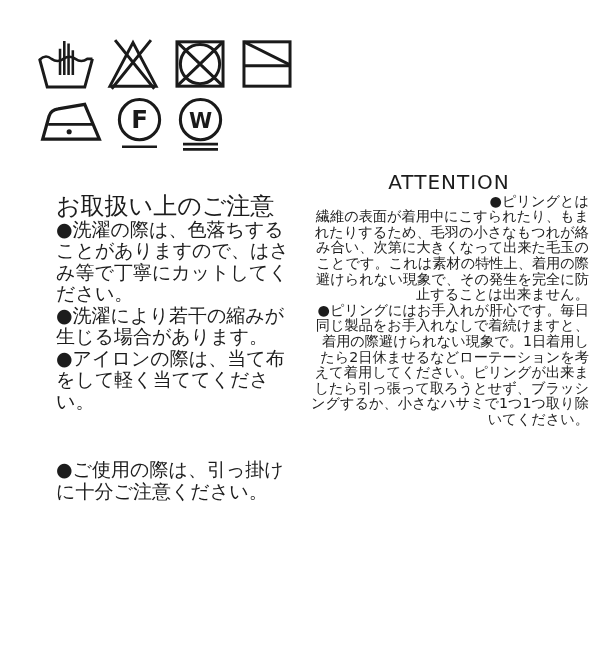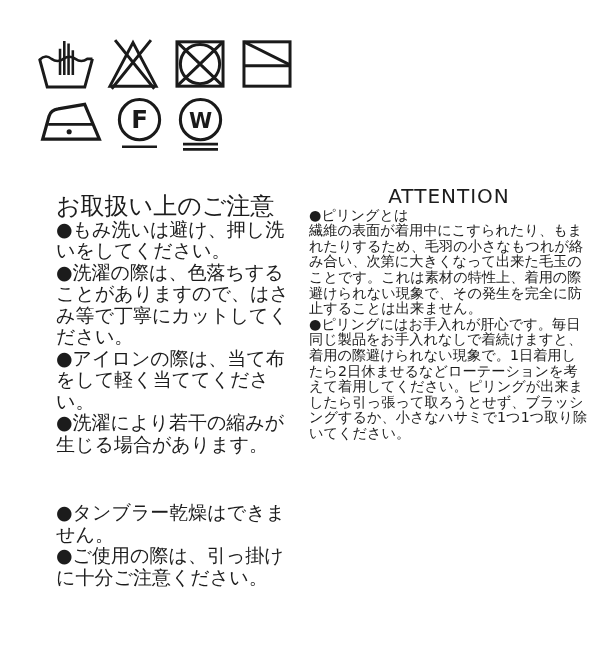--- a/index.html
+++ b/index.html
@@ -72,35 +72,36 @@
   }
   .left-col p {
     margin: 0;
   }
   .bullets-bottom {
     margin-top: 47px;
   }
   .right-col {
     position: absolute;
     left: 309px;
-    top: 189px;
+    top: 175px;
     width: 280px;
     font-size: 14.2px;
     line-height: 15.6px;
     word-break: break-all;
   }
   .right-col .heading {
     text-align: center;
     font-weight: normal;
     font-size: 20px;
     letter-spacing: 1px;
     margin: 0 0 3px 0;
   }
   .right-col p {
     margin: 0;
+    text-align: right;
   }
 </style>
 </head>
 <body>
 
 <div class="symbols-row1">
   <span class="care-icon">
     <svg width="58" height="56" viewBox="0 0 68 64">
       <path class="stroke" d="M3 26 L12 59 H56 L65 26"></path>
       <path class="stroke thin" d="M3 27 Q10 20 17 26 Q24 31 31 26 Q38 21 45 26 Q52 31 59 26 L65 26"></path>
@@ -148,26 +149,24 @@
     <svg width="49" height="56" viewBox="0 0 56 64">
       <circle class="stroke" cx="28" cy="27" r="23"></circle>
       <text x="28" y="36" text-anchor="middle" font-size="24">W</text>
       <path class="stroke thin" d="M8 55 H48 M8 61 H48"></path>
     </svg>
   </span>
 </div>
 
 <div class="left-col">
   <p class="heading">お取扱い上のご注意</p>
-  <p>●もみ洗いは避け、押し洗いをしてください。</p>
   <p>●洗濯の際は、色落ちすることがありますので、はさみ等で丁寧にカットしてください。</p>
+  <p>●洗濯により若干の縮みが生じる場合があります。</p>
   <p>●アイロンの際は、当て布をして軽く当ててください。</p>
-  <p>●洗濯により若干の縮みが生じる場合があります。</p>
   <div class="bullets-bottom">
-    <p>●タンブラー乾燥はできません。</p>
     <p>●ご使用の際は、引っ掛けに十分ご注意ください。</p>
   </div>
 </div>
 
 <div class="right-col">
   <p class="heading">ATTENTION</p>
   <p>●ピリングとは</p>
   <p>繊維の表面が着用中にこすられたり、もまれたりするため、毛羽の小さなもつれが絡み合い、次第に大きくなって出来た毛玉のことです。これは素材の特性上、着用の際避けられない現象で、その発生を完全に防止することは出来ません。</p>
   <p>●ピリングにはお手入れが肝心です。毎日同じ製品をお手入れなしで着続けますと、着用の際避けられない現象で。1日着用したら2日休ませるなどローテーションを考えて着用してください。ピリングが出来ましたら引っ張って取ろうとせず、ブラッシングするか、小さなハサミで1つ1つ取り除いてください。</p>
 </div>

